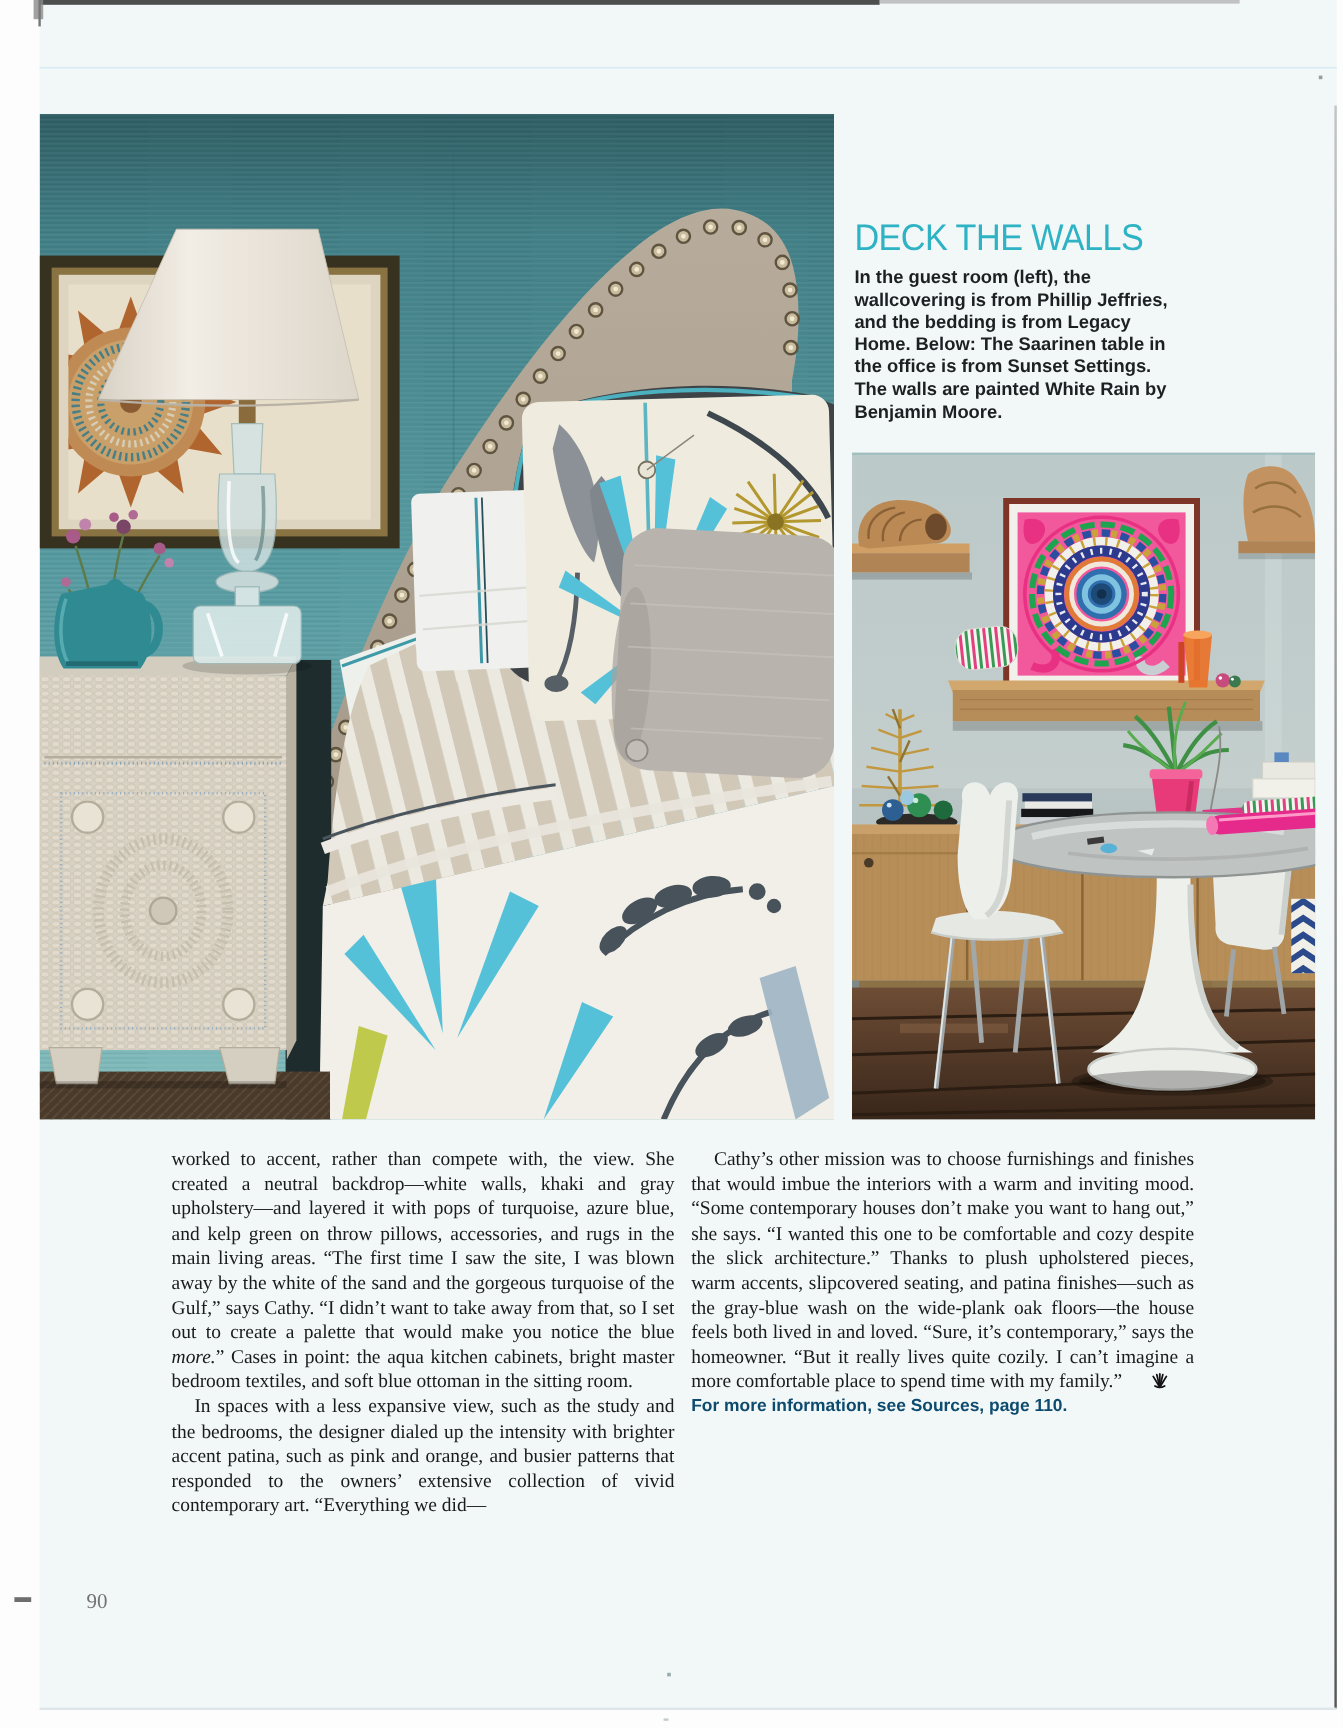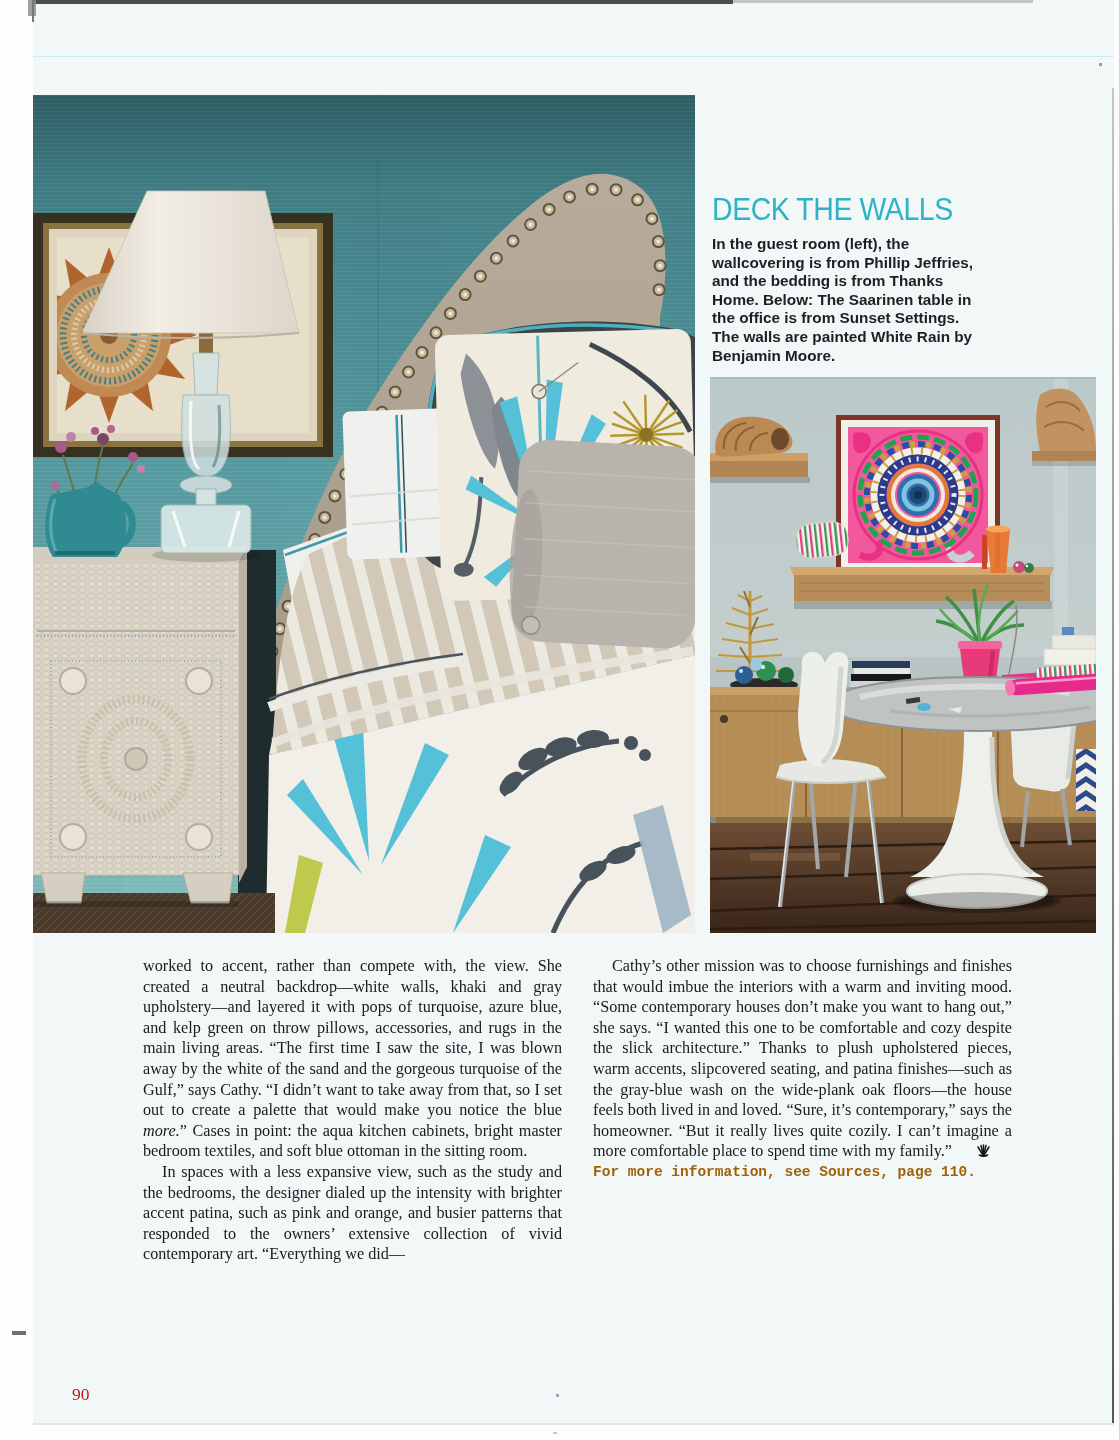--- a/index.html
+++ b/index.html
@@ -3,45 +3,45 @@
 <meta charset="utf-8">
 <style>
   html,body{margin:0;padding:0;}
   body{
     width:1119px;height:1440px;position:relative;overflow:hidden;
     background:#fdfdfd;
     font-family:"Liberation Sans",sans-serif;
   }
   .paper{position:absolute;left:33px;top:0;width:1081px;height:1424px;background:#f2f7f8;}
   .photo{position:absolute;display:block;}
-  .caption{position:absolute;left:712px;top:192px;width:276px;}
+  .caption{position:absolute;left:712px;top:180px;width:276px;}
   .caption-title{
     font-family:"Liberation Sans",sans-serif;font-size:31px;font-weight:400;
     color:#2eb3c4;letter-spacing:-0.5px;white-space:nowrap;
     transform:scaleX(.92);transform-origin:left top;
   }
   .caption-body{
     margin-top:7px;font-weight:700;font-size:15.3px;line-height:18.6px;color:#1d2023;
   }
   .article{
-    position:absolute;left:143px;top:956px;display:flex;gap:31px;
+    position:absolute;left:143px;top:956px;display:flex;gap:14px;
     font-family:"Liberation Serif",serif;font-size:16.2px;line-height:20.6px;
     color:#191b1d;text-align:justify;
   }
   .col{width:419px;}
   .article p{margin:0;}
   p.indent{text-indent:19px;}
   .footnote{
-    margin-top:4px;font-family:Liberation Mono, monospace;font-weight:700;
-    font-size:14.5px;line-height:18px;color:#a16207;text-align:left;
+    margin-top:4px;font-family:Liberation Sans, sans-serif;font-weight:700;
+    font-size:14.5px;line-height:18px;color:#0c4a6e;text-align:left;
   }
   .endmark{display:inline-block;vertical-align:-1px;margin-left:5px;}
   .page-number{
-    position:absolute;left:72px;top:1384px;
-    font-family:"Liberation Serif",serif;font-size:17.5px;color:#b91c1c;
+    position:absolute;left:72px;top:1324px;
+    font-family:"Liberation Serif",serif;font-size:17.5px;color:#737373;
   }
   .scan{position:absolute;}
 </style>
 </head>
 <body>
 
 <div class="paper"></div>
 
 <svg class="photo" style="left:33px;top:95px" width="662" height="838" viewBox="0 0 662 838">
   <defs>
@@ -489,21 +489,21 @@
     </g>
     <path d="M70 388 C100 380 140 380 168 390 L176 400 C140 408 92 408 66 400 Z" fill="#e6e8e4"></path>
     <path d="M66 400 C92 408 140 408 176 400" stroke="#c9cdc9" stroke-width="2" fill="none"></path>
     <path d="M92 290 C90 280 96 274 104 275 C110 276 113 280 115 286 C117 280 121 276 127 275 C135 274 140 280 138 290 L133 352 C131 372 124 384 112 389 L102 389 C93 382 88 362 88 336 Z" fill="#edefeb"></path>
     <path d="M131 290 L127 352 C125 370 120 380 112 386" stroke="#d2d6d2" stroke-width="5" fill="none"></path>
   </g>
 </svg>
 
 <div class="caption">
   <div class="caption-title">DECK THE WALLS</div>
-  <div class="caption-body">In the guest room (left), the wallcovering is from Phillip Jeffries, and the bedding is from Thanks Home. Below: The Saarinen table in the office is from Sunset Settings. The walls are painted White Rain by Benjamin Moore.</div>
+  <div class="caption-body">In the guest room (left), the wallcovering is from Phillip Jeffries, and the bedding is from Legacy Home. Below: The Saarinen table in the office is from Sunset Settings. The walls are painted White Rain by Benjamin Moore.</div>
 </div>
 
 <div class="article">
   <div class="col">
     <p><span>worked to accent, rather than compete with, the view. She created a neutral backdrop—white walls, khaki and gray upholstery—and layered it with pops of turquoise, azure blue, and kelp green on throw pillows, accessories, and rugs in the main living areas. “The first time I saw the site, I was blown away by the white of the sand and the gorgeous turquoise of the Gulf,” says Cathy. “I didn’t want to take away from that, so I set out to create a palette that would make you notice the blue </span><em>more.</em><span>” Cases in point: the aqua kitchen cabinets, bright master bedroom textiles, and soft blue ottoman in the sitting room.</span></p>
     <p class="indent">In spaces with a less expansive view, such as the study and the bedrooms, the designer dialed up the intensity with brighter accent patina, such as pink and orange, and busier patterns that responded to the owners’ extensive collection of vivid contemporary art. “Everything we did—</p>
   </div>
   <div class="col">
     <p class="indent"><span>Cathy’s other mission was to choose furnishings and finishes that would imbue the interiors with a warm and inviting mood. “Some contemporary houses don’t make you want to hang out,” she says. “I wanted this one to be comfortable and cozy despite the slick architecture.” Thanks to plush upholstered pieces, warm accents, slipcovered seating, and patina finishes—such as the gray-blue wash on the wide-plank oak floors—the house feels both lived in and loved. “Sure, it’s contemporary,” says the homeowner. “But it really lives quite cozily. I can’t imagine a more comfortable place to spend time with my family.”</span><span class="endmark"><svg width="15" height="13" viewBox="0 0 15 13">
             <g stroke="#141414" stroke-width="1.5" stroke-linecap="round" fill="none">

